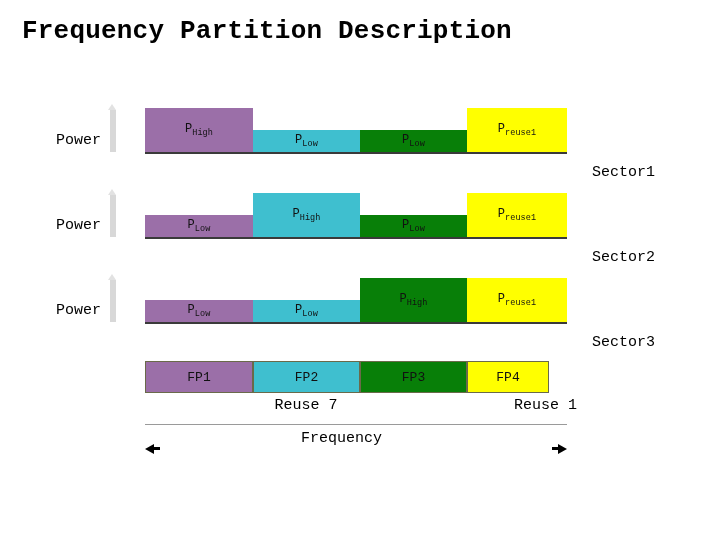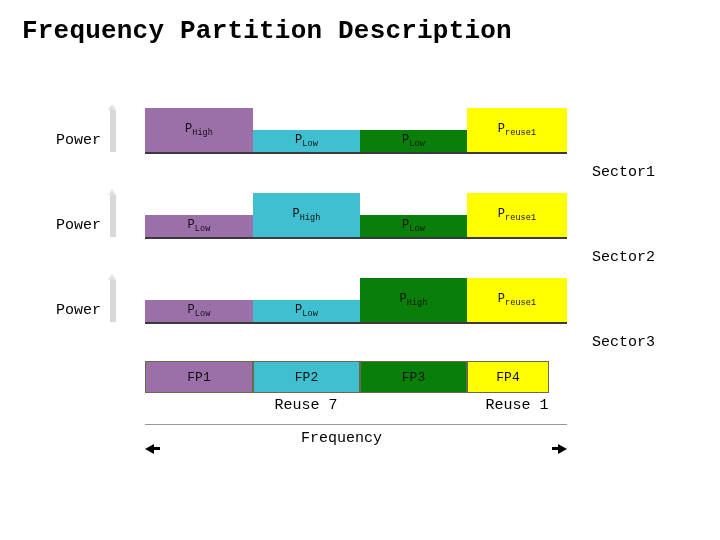--- a/index.html
+++ b/index.html
@@ -274,21 +274,21 @@
       <div class="fp-blk" style="left: 360px; width: 107px; background: rgb(8, 127, 8);">
         <span>FP3</span>
       </div>
       <div class="fp-blk" style="left: 467px; width: 82px; background: rgb(255, 255, 0);">
         <span>FP4</span>
       </div>
     </div>
 
   <div id="reuse-container">
       <div class="reuse-label" style="left: 246px; width: 120px;">Reuse 7</div>
-      <div class="reuse-label" style="left: 457px; width: 120px;">Reuse 1</div>
+      <div class="reuse-label" style="left: 457px; width: 120px; text-align: right;">Reuse 1</div>
     </div>
 
   <div id="freq-axis-line"></div>
   <div id="freq-label">Frequency</div>
   <div id="freq-arrow-left"></div>
   <div id="freq-arrow-left-tail"></div>
   <div id="freq-arrow-right"></div>
   <div id="freq-arrow-right-tail"></div>
 
 </div>

